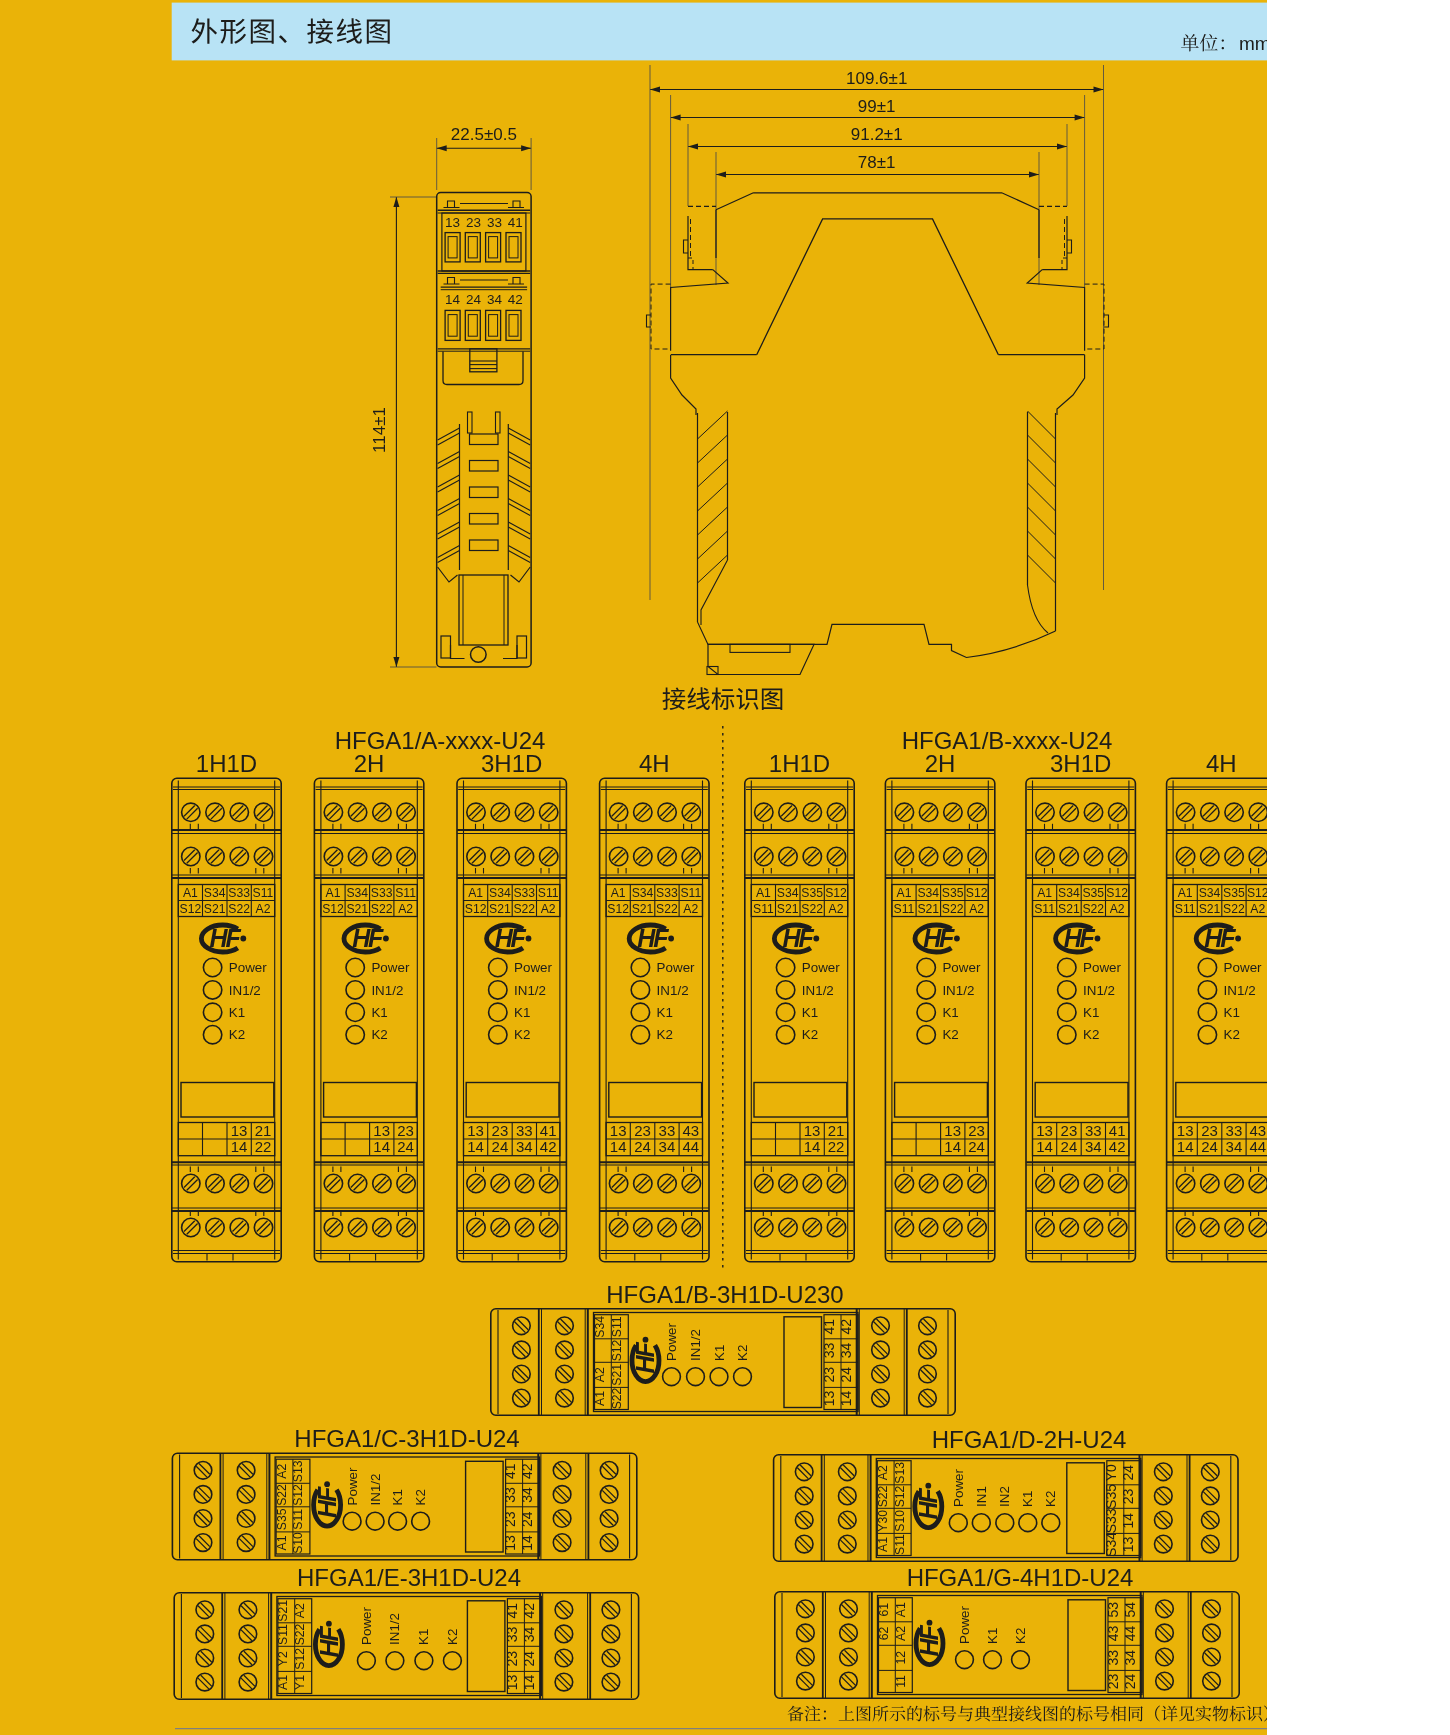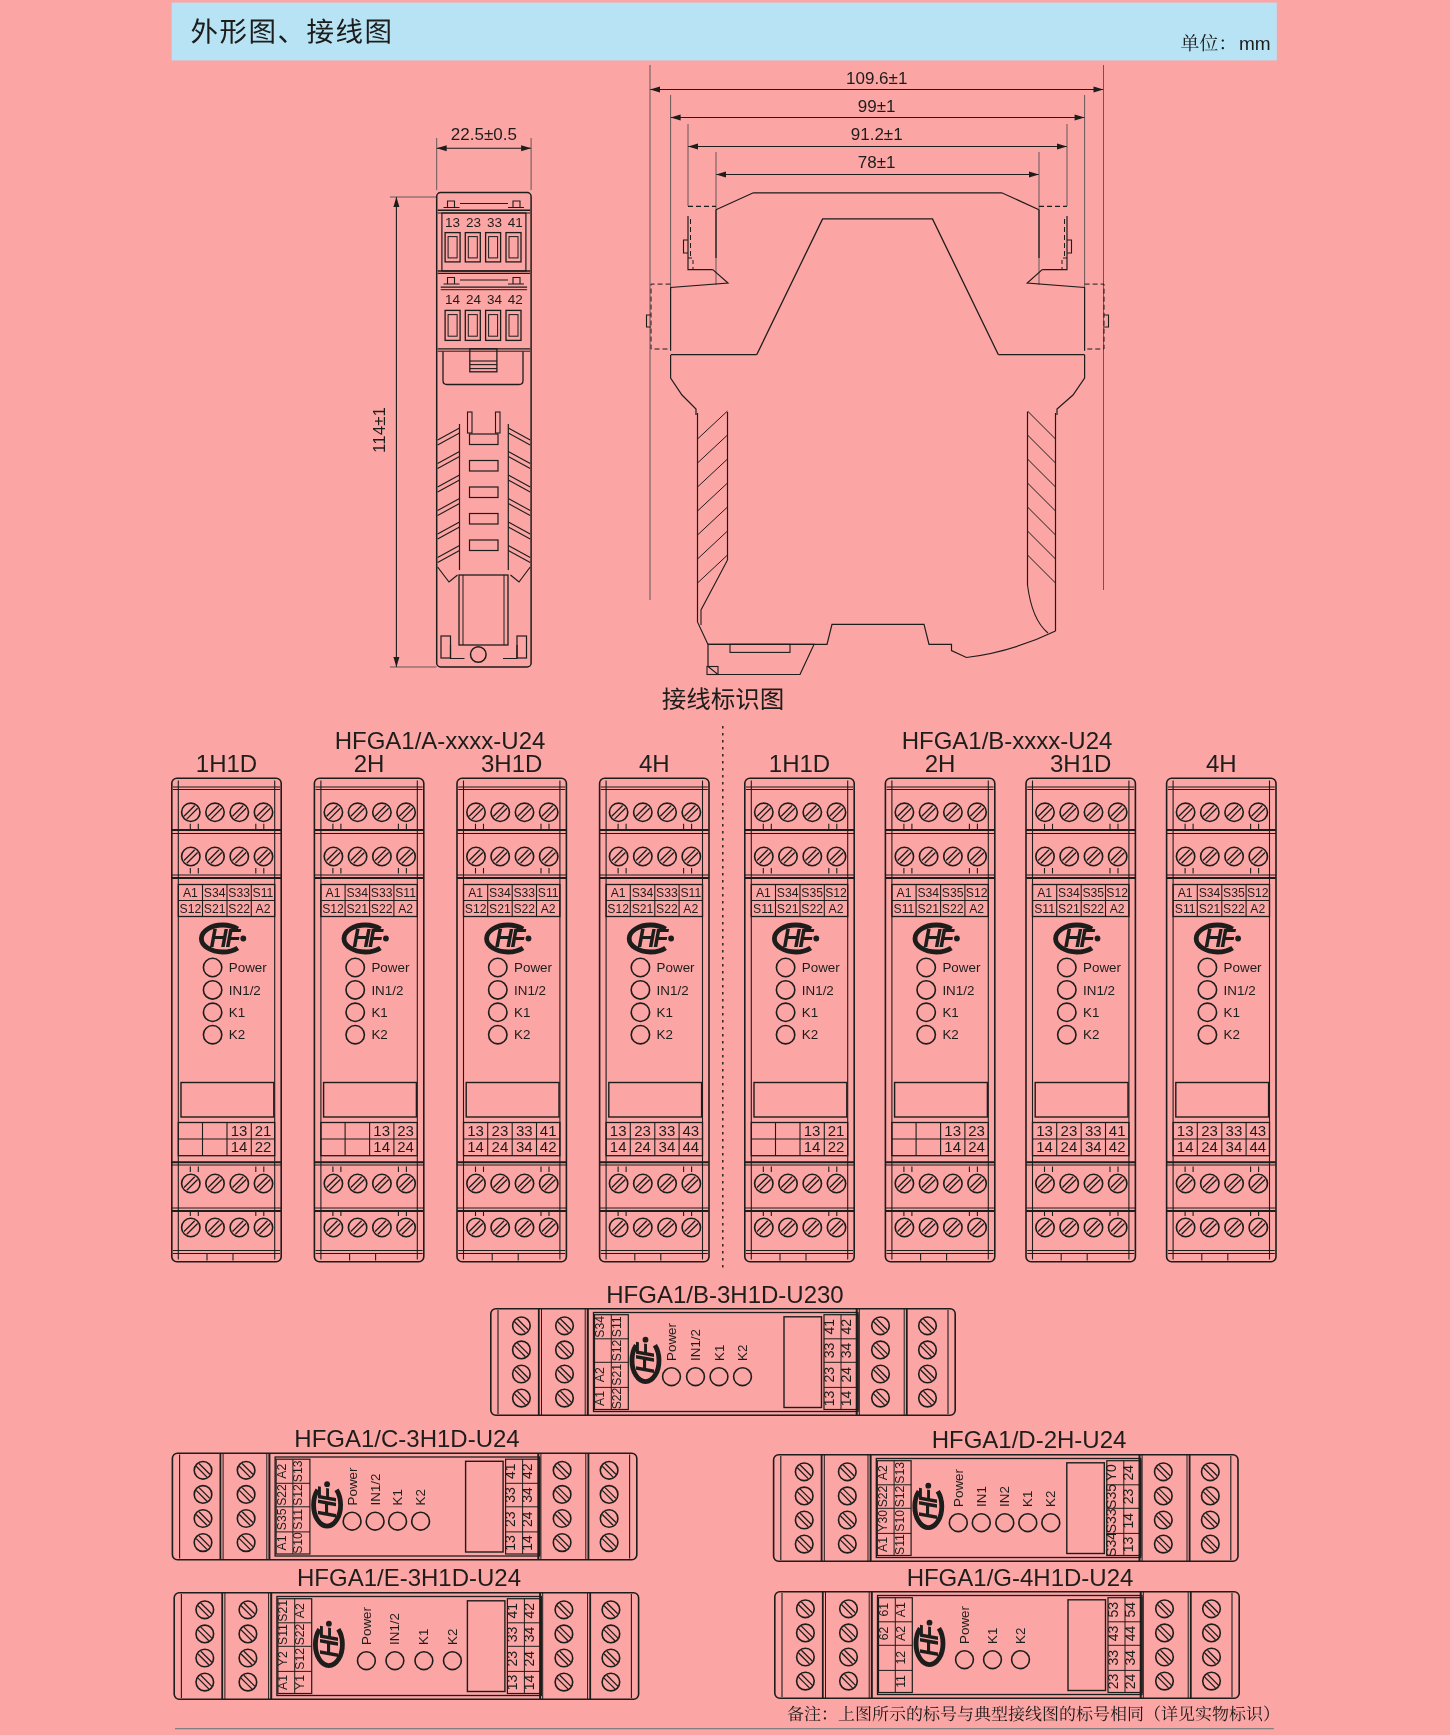--- a/index.html
+++ b/index.html
@@ -1,13 +1,13 @@
 <!DOCTYPE html>
 <html><head><meta charset="utf-8"><title>doc</title><style>html,body{margin:0;padding:0;background:#fff}</style></head><body>
-<div style="position:relative;width:1450px;height:1735px;background:#fca5a5;overflow:hidden">
+<div style="position:relative;width:1267px;height:1735px;background:#eab308;overflow:hidden">
 <svg width="1450" height="1735" viewBox="0 0 1450 1735" style="position:absolute;left:0;top:0">
 
 <rect x="171.7" y="2.6" width="1105.1" height="57.8" fill="#b8e3f5" stroke="none" stroke-width="0"></rect>
 
 <g transform="translate(190.5,41.5)" fill="#1d1d1b">
         <path transform="translate(0.0,0) scale(0.027500,-0.027500)" d="M231 841C195 665 131 500 39 396C57 385 89 361 103 348C159 418 207 511 245 616H436C419 510 393 418 358 339C315 375 256 418 208 448L163 398C217 362 282 312 325 272C253 141 156 50 38 -10C58 -23 88 -53 101 -72C315 45 472 279 525 674L473 690L458 687H269C283 732 295 779 306 827ZM611 840V-79H689V467C769 400 859 315 904 258L966 311C912 374 802 470 716 537L689 516V840Z"></path>
         <path transform="translate(29.0,0) scale(0.027500,-0.027500)" d="M846 824C784 743 670 658 574 610C593 596 615 574 628 557C730 613 842 703 916 795ZM875 548C808 461 687 371 584 319C603 304 625 281 638 266C745 325 866 422 943 520ZM898 278C823 153 681 42 532 -19C552 -35 574 -61 586 -79C740 -8 883 111 968 250ZM404 708V449H243V708ZM41 449V379H171C167 230 145 83 37 -36C55 -46 81 -70 93 -86C213 45 238 211 242 379H404V-79H478V379H586V449H478V708H573V778H58V708H172V449Z"></path>
         <path transform="translate(58.0,0) scale(0.027500,-0.027500)" d="M375 279C455 262 557 227 613 199L644 250C588 276 487 309 407 325ZM275 152C413 135 586 95 682 61L715 117C618 149 445 188 310 203ZM84 796V-80H156V-38H842V-80H917V796ZM156 29V728H842V29ZM414 708C364 626 278 548 192 497C208 487 234 464 245 452C275 472 306 496 337 523C367 491 404 461 444 434C359 394 263 364 174 346C187 332 203 303 210 285C308 308 413 345 508 396C591 351 686 317 781 296C790 314 809 340 823 353C735 369 647 396 569 432C644 481 707 538 749 606L706 631L695 628H436C451 647 465 666 477 686ZM378 563 385 570H644C608 531 560 496 506 465C455 494 411 527 378 563Z"></path>
         <path transform="translate(87.0,0) scale(0.027500,-0.027500)" d="M273 -56 341 2C279 75 189 166 117 224L52 167C123 109 209 23 273 -56Z"></path>
         <path transform="translate(116.0,0) scale(0.027500,-0.027500)" d="M456 635C485 595 515 539 528 504L588 532C575 566 543 619 513 659ZM160 839V638H41V568H160V347C110 332 64 318 28 309L47 235L160 272V9C160 -4 155 -8 143 -8C132 -8 96 -8 57 -7C66 -27 76 -59 78 -77C136 -78 173 -75 196 -63C220 -51 230 -31 230 10V295L329 327L319 397L230 369V568H330V638H230V839ZM568 821C584 795 601 764 614 735H383V669H926V735H693C678 766 657 803 637 832ZM769 658C751 611 714 545 684 501H348V436H952V501H758C785 540 814 591 840 637ZM765 261C745 198 715 148 671 108C615 131 558 151 504 168C523 196 544 228 564 261ZM400 136C465 116 537 91 606 62C536 23 442 -1 320 -14C333 -29 345 -57 352 -78C496 -57 604 -24 682 29C764 -8 837 -47 886 -82L935 -25C886 9 817 44 741 78C788 126 820 186 840 261H963V326H601C618 357 633 388 646 418L576 431C562 398 544 362 524 326H335V261H486C457 215 427 171 400 136Z"></path>

